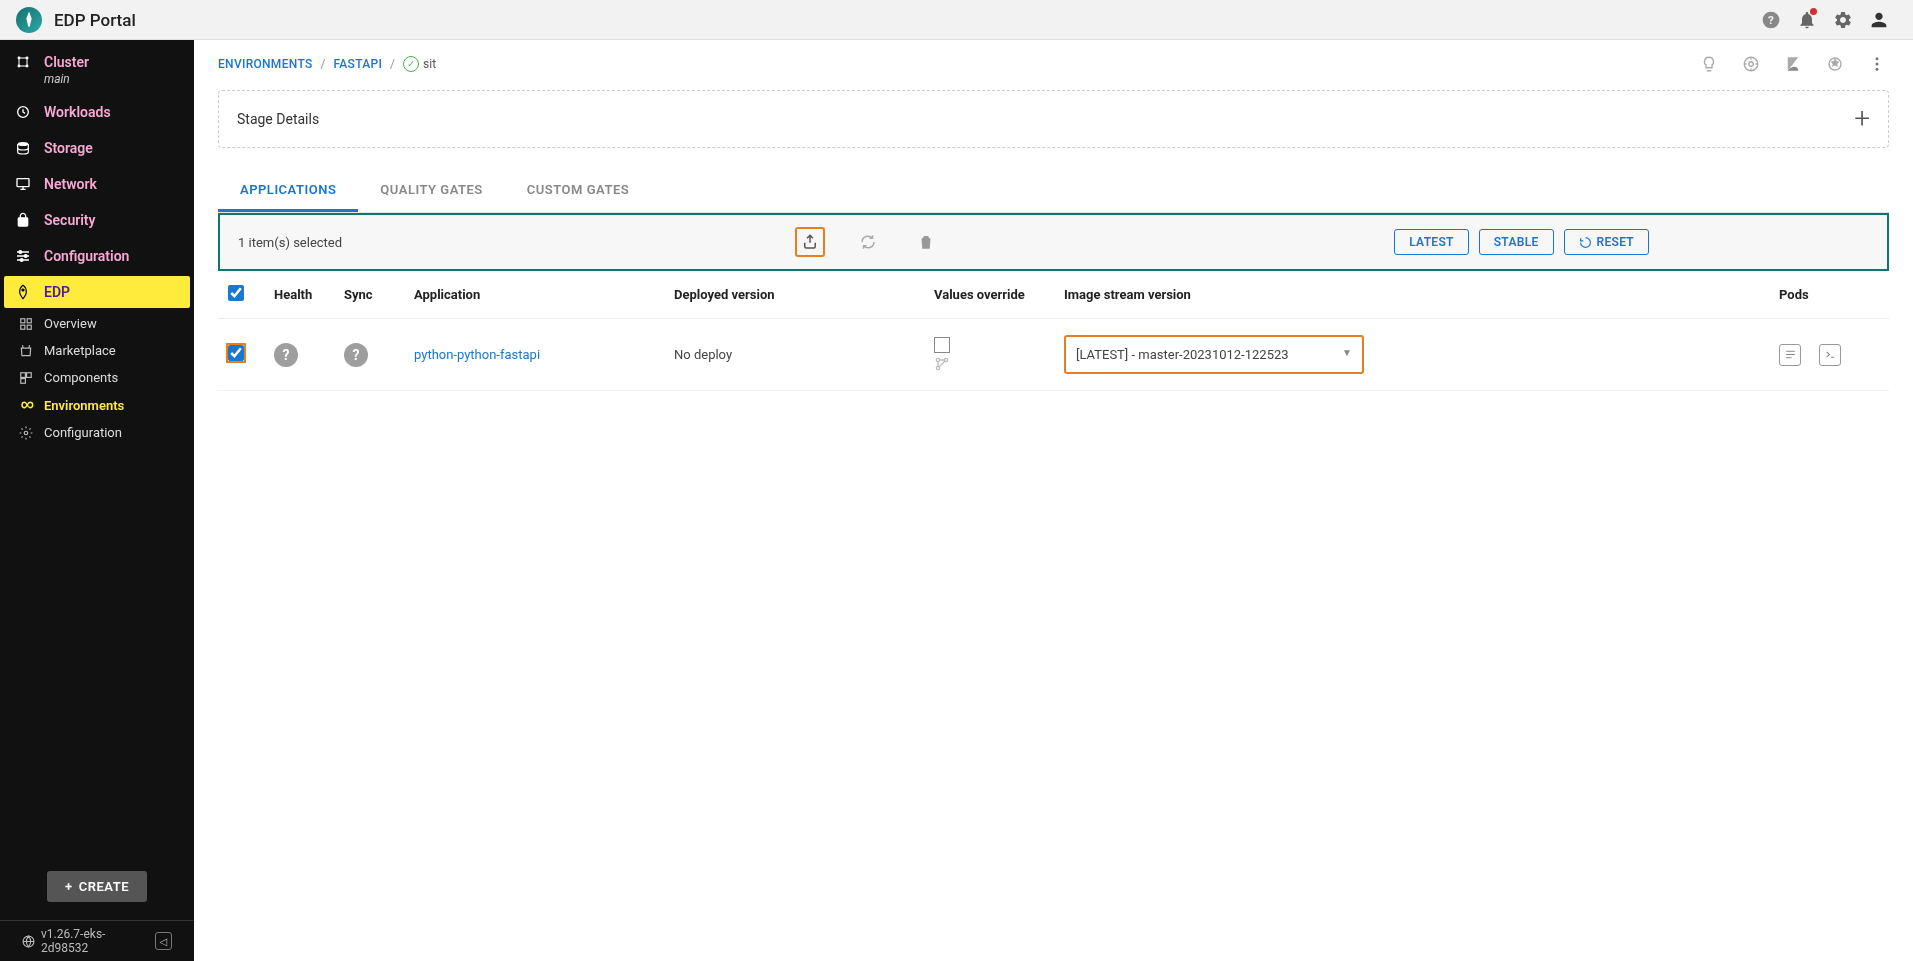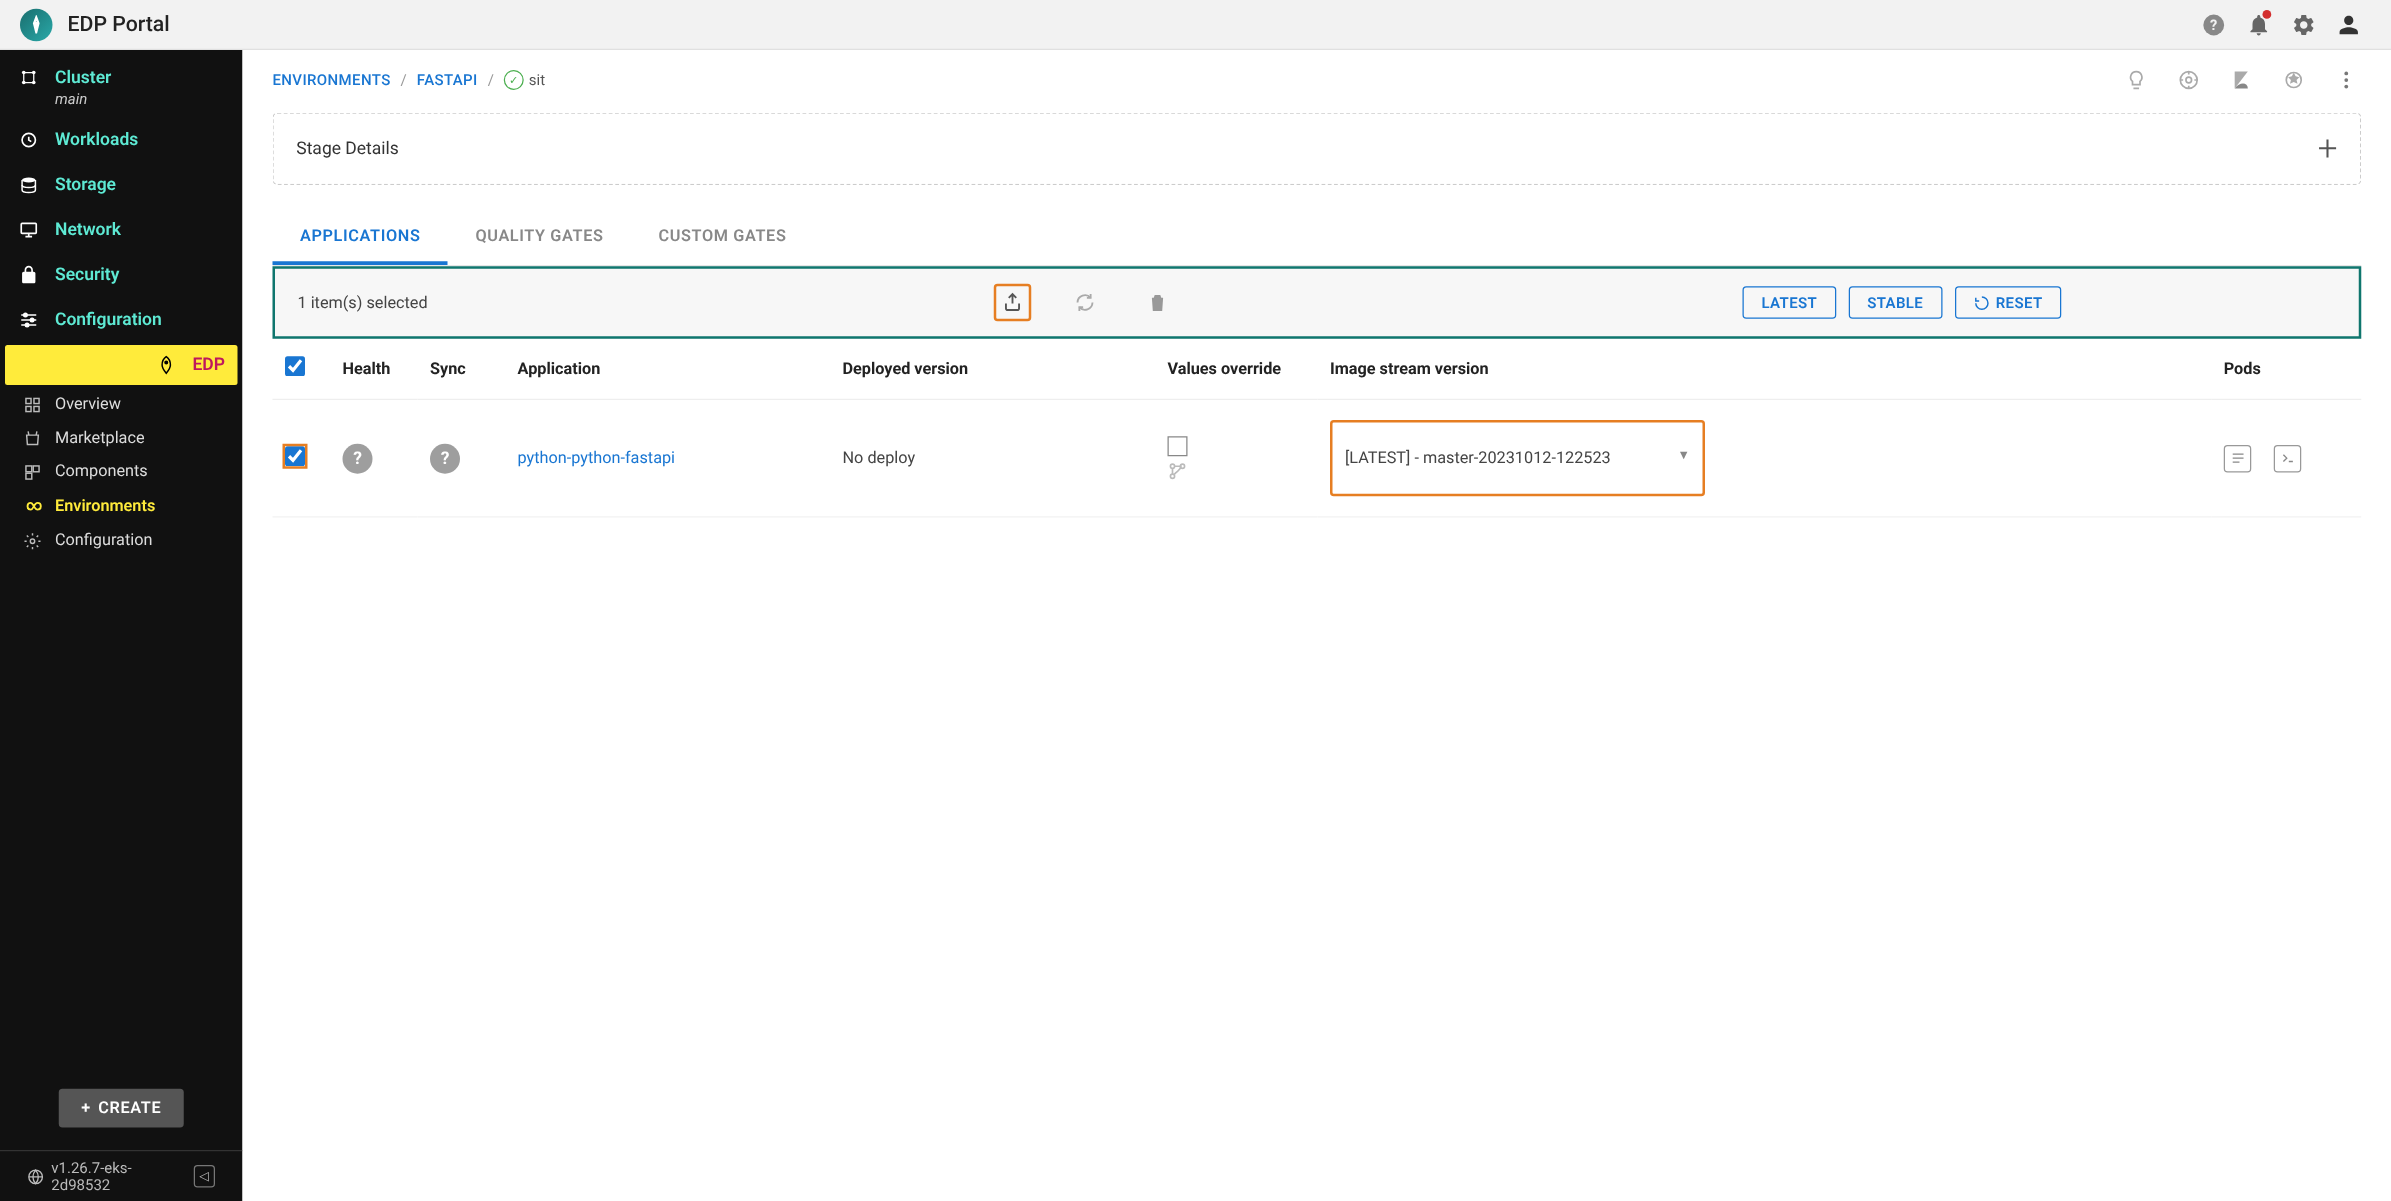--- a/index.html
+++ b/index.html
@@ -12,25 +12,25 @@
 .topbar .title { font-size: 17px; font-weight: 500; color: #222; flex:1; }
 .topbar .iconbtn { width: 36px; height: 36px; display:flex; align-items:center; justify-content:center; color:#666; cursor:pointer; border-radius:4px; }
 .topbar .bell-wrap { position:relative; }
 .topbar .bell-dot { position:absolute; top:6px; right:8px; width:7px; height:7px; background:#d32f2f; border-radius:50%; }
 
 
 .body { flex:1; display:flex; min-height:0; }
 
 
 .sidebar { width: 194px; background:#111; color:#fff; display:flex; flex-direction:column; }
-.side-item { display:flex; align-items:center; padding: 10px 14px; font-size:14px; font-weight:600; cursor:pointer; gap:12px; color:#5eead4; }
+.side-item { display:flex; align-items:center; padding: 10px 14px; font-size:14px; font-weight:600; cursor:pointer; gap:12px; color:#f9a8d4; }
 .side-item .sicon { width:18px; display:flex; align-items:center; justify-content:center; }
 .side-item.cluster { padding-top:14px; padding-bottom:4px; }
 .side-sub { font-size:12px; font-style:italic; color:#ccc; padding-left:44px; margin-top:-2px; margin-bottom:8px; }
-.side-item.active-yellow { background:#ffeb3b; color:#be185d; border-radius:2px; margin:2px 4px; padding:8px 10px;justify-content:flex-end; }
+.side-item.active-yellow { background:#ffeb3b; color:#4c1d95; border-radius:2px; margin:2px 4px; padding:8px 10px; }
 .side-item.active-yellow .sicon { color:#000; }
 .side-subitem { display:flex; align-items:center; padding: 6px 14px 6px 44px; font-size:13px; color:#ddd; cursor:pointer; font-weight:400; }
 .side-subitem .subicon { width:16px; display:flex; align-items:center; justify-content:center; margin-left:-26px; margin-right:10px; color:#bbb; }
 .side-subitem.sub-active { color:#ffeb3b; font-weight:600; }
 .side-subitem.sub-active .subicon { color:#ffeb3b; }
 .sidebar-spacer { flex:1; }
 .create-btn { margin: 0 auto 18px; background:#555; color:#fff; border:none; padding:8px 18px; font-size:13px; font-weight:600; border-radius:3px; cursor:pointer; display:flex; align-items:center; gap:6px; letter-spacing:0.5px; }
 .sidebar-footer { border-top:1px solid #333; display:flex; align-items:center; padding:6px 22px; font-size:12px; color:#bbb; gap:6px; }
 .sidebar-footer .collapse-icon { margin-left:auto; width:18px; height:18px; border:1px solid #777; border-radius:3px; display:flex; align-items:center; justify-content:center; font-size:10px; cursor:pointer; }
 
@@ -62,21 +62,21 @@
 
 .table { width:100%; border-collapse:collapse; }
 .table th { text-align:left; font-size:13px; font-weight:700; color:#222; padding:14px 10px; border-bottom:1px solid #eee; }
 .table td { font-size:13px; color:#444; padding:16px 10px; border-bottom:1px solid #f2f2f2; vertical-align:middle; }
 .cb { width:16px; height:16px; cursor:pointer; }
 .cb-row-highlight { outline:2px solid #e67e22; }
 .health-badge,.sync-badge { width:24px; height:24px; border-radius:50%; background:#9e9e9e; color:#fff; display:inline-flex; align-items:center; justify-content:center; font-size:14px; font-weight:700; }
 .app-link { color:#1976d2; cursor:pointer; }
 .vo-cb { width:16px; height:16px; border:1.5px solid #888; display:inline-block; cursor:pointer; }
 .branch-icon { color:#bbb; margin-left:20px; }
-.select-box { width:300px; border:2px solid #e67e22; border-radius:3px; padding:21px 10px; font-size:13px; display:flex; align-items:flex-start; justify-content:space-between; cursor:pointer; background:#fff; }
+.select-box { width:300px; border:2px solid #e67e22; border-radius:3px; padding:10px 10px; font-size:13px; display:flex; align-items:flex-start; justify-content:space-between; cursor:pointer; background:#fff; }
 .select-box .caret { color:#888; font-size:10px; }
 .pod-icons { display:flex; gap:18px; color:#888; }
 .pod-icons .picon { width:22px; height:22px; border:1.5px solid #999; border-radius:3px; display:flex; align-items:center; justify-content:center; cursor:pointer; }
 
 svg { display:block; }
 </style>
 </head>
 <body>
 
 <div class="topbar">

